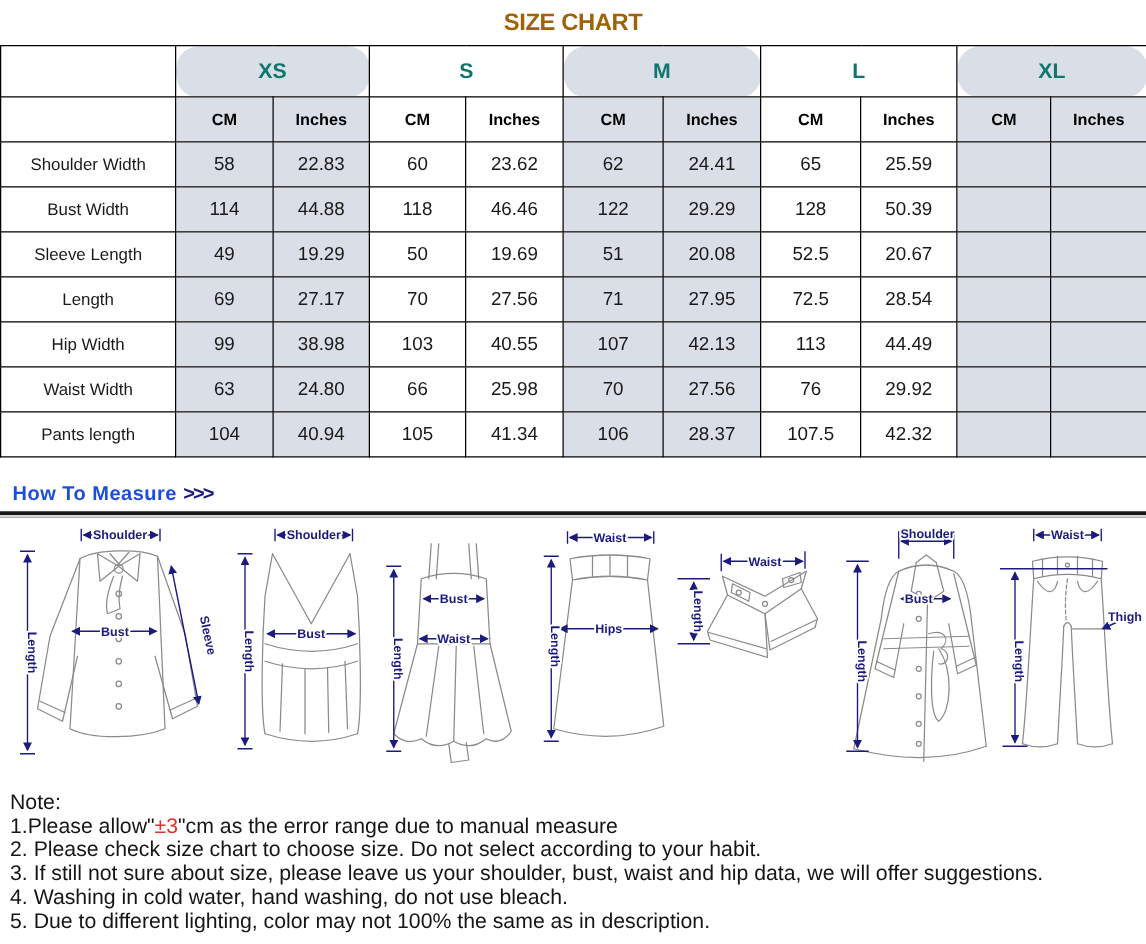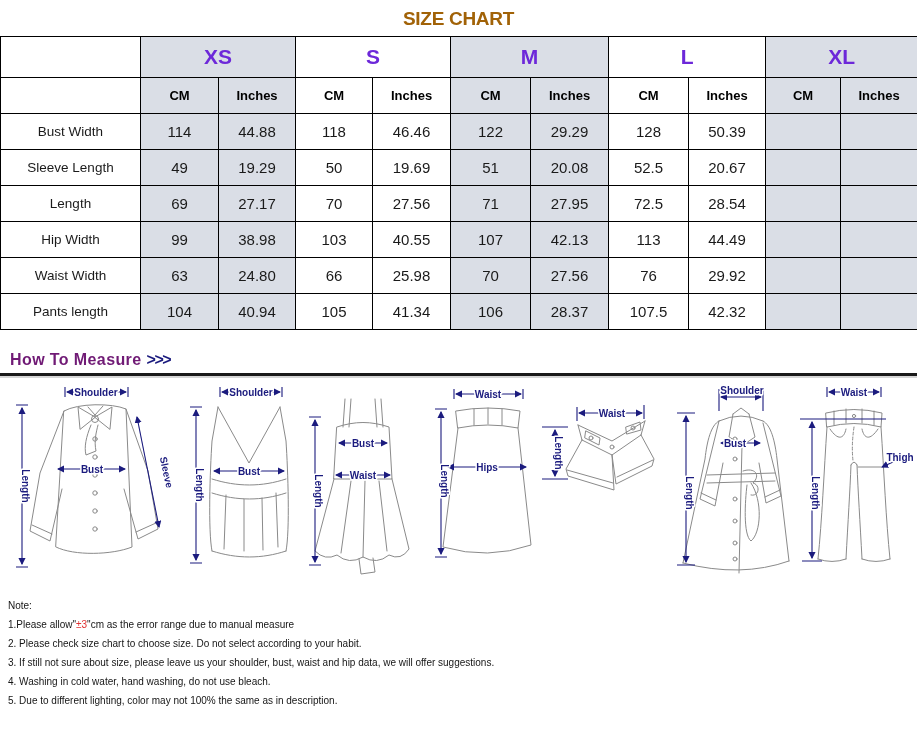--- a/index.html
+++ b/index.html
@@ -7,43 +7,43 @@
   .page{width:917px;position:relative;}
 
   
   .title{text-align:center;font-weight:bold;font-size:19px;letter-spacing:-0.3px;
          padding:8px 0 6px;color:#a16207;}
 
   
   table.size{width:917px;border-collapse:collapse;table-layout:fixed;}
   table.size th,table.size td{border:1px solid #000;text-align:center;vertical-align:middle;
          padding:0;overflow:hidden;white-space:nowrap;}
-  th.size-h{height:40px;font-size:21px;font-weight:bold;color:#6d28d9;}
+  th.size-h{height:40px;font-size:17px;font-weight:bold;color:#0f766e;border-radius:18px;}
   th.unit-h{height:35px;font-size:13px;font-weight:bold;color:#000000;}
   td.val{height:35px;font-size:15px;font-weight:normal;color:#1a1a1a;}
   td.rowlabel{height:35px;font-size:13.5px;color:#1a1a1a;background:#fff;}
   .g{background:#dadee6;}
   .w{background:#fff;}
 
   
   .mh{margin-top:21px;padding:0 0 4px 10px;}
-  .mh .t{color:#701a75;font-weight:bold;font-size:16px;letter-spacing:.4px;}
+  .mh .t{color:#1d4ed8;font-weight:bold;font-size:16px;letter-spacing:.4px;}
   .mh .c{color:#1b1b7e;font-weight:bold;font-size:16px;letter-spacing:-1.5px;margin-left:5px;}
   .rule{height:3px;background:#1a1a1a;border-bottom:2px solid #d6d6d6;}
 
   
   .figures{position:relative;height:203px;margin-top:3px;}
   .figures svg{position:absolute;top:0;}
   .mlbl{font-family:"Liberation Sans",sans-serif;font-size:10px;font-weight:bold;fill:#1b1b7e;
         paint-order:stroke;stroke:#ffffff;stroke-width:3px;stroke-linejoin:round;text-anchor:middle;}
   .mln{stroke:#1b1b7e;stroke-width:1.1;fill:none;}
   .gar{stroke:#8a8a8a;stroke-width:1;fill:none;stroke-linejoin:round;stroke-linecap:round;}
 
   
-  .notes{padding:12px 10px 0 8px;font-size:10px;line-height:19px;color:#151515;}
+  .notes{padding:12px 10px 0 8px;font-size:17px;line-height:19px;color:#151515;}
   .notes .red{color:#e03030;}
 </style>
 </head>
 <body>
 
 <svg width="0" height="0" style="position:absolute">
   <defs>
     <marker id="ah" viewBox="0 0 10 10" refX="8.5" refY="5" markerWidth="6.5" markerHeight="6.5" orient="auto-start-reverse">
       <path d="M0,0 L10,5 L0,10 z" fill="#1b1b7e"></path>
     </marker>
@@ -86,20 +86,33 @@
         <th class="unit-h g">CM</th>
         <th class="unit-h g">Inches</th>
         <th class="unit-h w">CM</th>
         <th class="unit-h w">Inches</th>
         <th class="unit-h g">CM</th>
         <th class="unit-h g">Inches</th>
       </tr>
     </thead>
     <tbody>
         <tr>
+          <td class="rowlabel">Shoulder Width</td>
+          <td class="val g">58</td>
+          <td class="val g">22.83</td>
+          <td class="val w">60</td>
+          <td class="val w">23.62</td>
+          <td class="val g">62</td>
+          <td class="val g">24.41</td>
+          <td class="val w">65</td>
+          <td class="val w">25.59</td>
+          <td class="val g"></td>
+          <td class="val g"></td>
+        </tr>
+        <tr>
           <td class="rowlabel">Bust Width</td>
           <td class="val g">114</td>
           <td class="val g">44.88</td>
           <td class="val w">118</td>
           <td class="val w">46.46</td>
           <td class="val g">122</td>
           <td class="val g">29.29</td>
           <td class="val w">128</td>
           <td class="val w">50.39</td>
           <td class="val g"></td>

